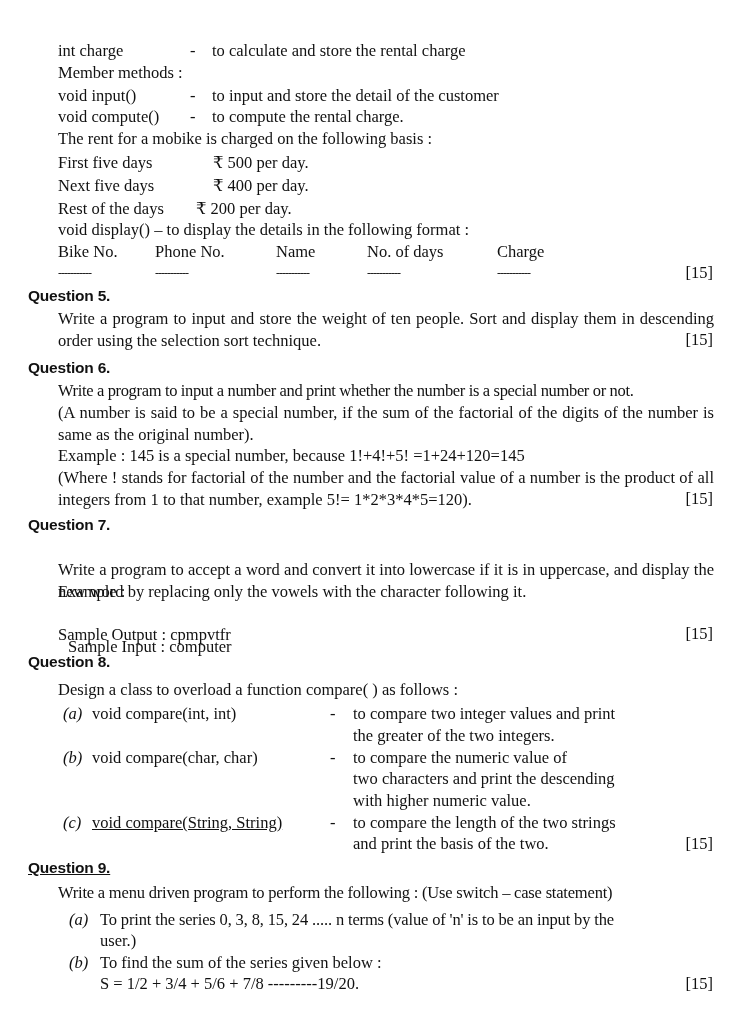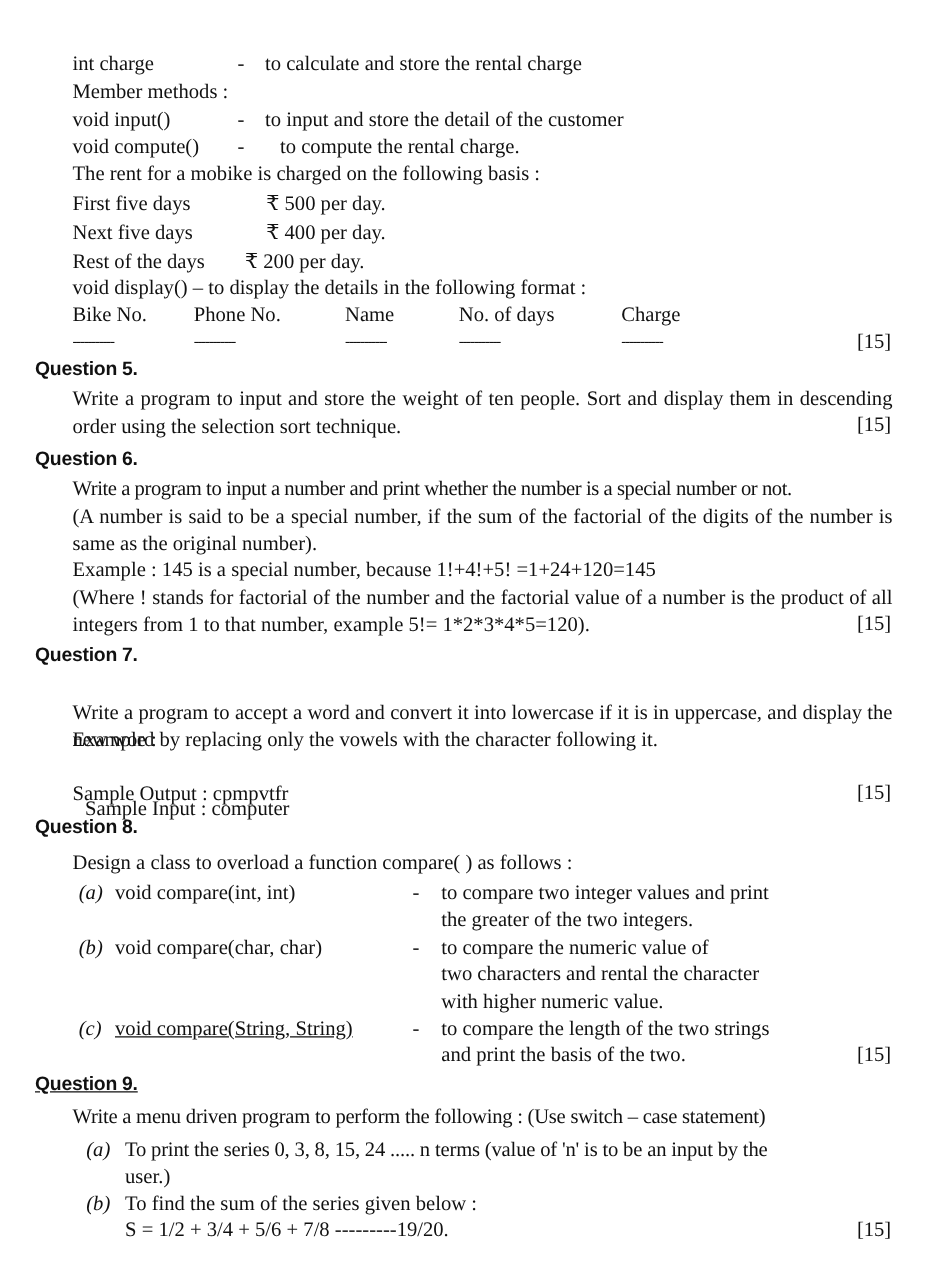--- a/index.html
+++ b/index.html
@@ -28,21 +28,21 @@
   <span class="line" style="left:212px; top:41px;">to calculate and store the rental charge</span>
 
   <span class="line" style="left:58px; top:63px;">Member methods :</span>
 
   <span class="line" style="left:58px; top:86px;">void input()</span>
   <span class="line" style="left:190px; top:86px;">-</span>
   <span class="line" style="left:212px; top:86px;">to input and store the detail of the customer</span>
 
   <span class="line" style="left:58px; top:107px;">void compute()</span>
   <span class="line" style="left:190px; top:107px;">-</span>
-  <span class="line" style="left:224px; top:107px;">to compute the rental charge.</span>
+  <span class="line" style="left:212px; top:107px;">to compute the rental charge.</span>
 
   <span class="line" style="left:58px; top:129px;">The rent for a mobike is charged on the following basis :</span>
 
   <span class="line" style="left:58px; top:153px;">First five days</span>
   <span class="line" style="left:213px; top:153px;">₹ 500 per day.</span>
   <span class="line" style="left:58px; top:176px;">Next five days</span>
   <span class="line" style="left:213px; top:176px;">₹ 400 per day.</span>
   <span class="line" style="left:58px; top:199px;">Rest of the days</span>
   <span class="line" style="left:196px; top:199px;">₹ 200 per day.</span>
 
@@ -93,21 +93,21 @@
   <span class="line" style="left:63px; top:704px;"><i>(a)</i></span>
   <span class="line" style="left:92px; top:704px;">void compare(int, int)</span>
   <span class="line" style="left:330px; top:704px;">-</span>
   <span class="line" style="left:353px; top:704px;">to compare two integer values and print</span>
   <span class="line" style="left:353px; top:726px;">the greater of the two integers.</span>
 
   <span class="line" style="left:63px; top:748px;"><i>(b)</i></span>
   <span class="line" style="left:92px; top:748px;">void compare(char, char)</span>
   <span class="line" style="left:330px; top:748px;">-</span>
   <span class="line" style="left:353px; top:748px;">to compare the numeric value of</span>
-  <span class="line" style="left:353px; top:769px;">two characters and rental the character</span>
+  <span class="line" style="left:353px; top:769px;">two characters and print the descending</span>
   <span class="line" style="left:353px; top:791px;">with higher numeric value.</span>
 
   <span class="line" style="left:63px; top:813px;"><i>(c)</i></span>
   <span class="line" style="left:92px; top:813px;text-decoration:underline;">void compare(String, String)</span>
   <span class="line" style="left:330px; top:813px;">-</span>
   <span class="line" style="left:353px; top:813px;">to compare the length of the two strings</span>
   <span class="line" style="left:353px; top:834px;">and print the basis of the two.</span>
   <span class="line marks" style="top:834px;">[15]</span>
 </div>
 

